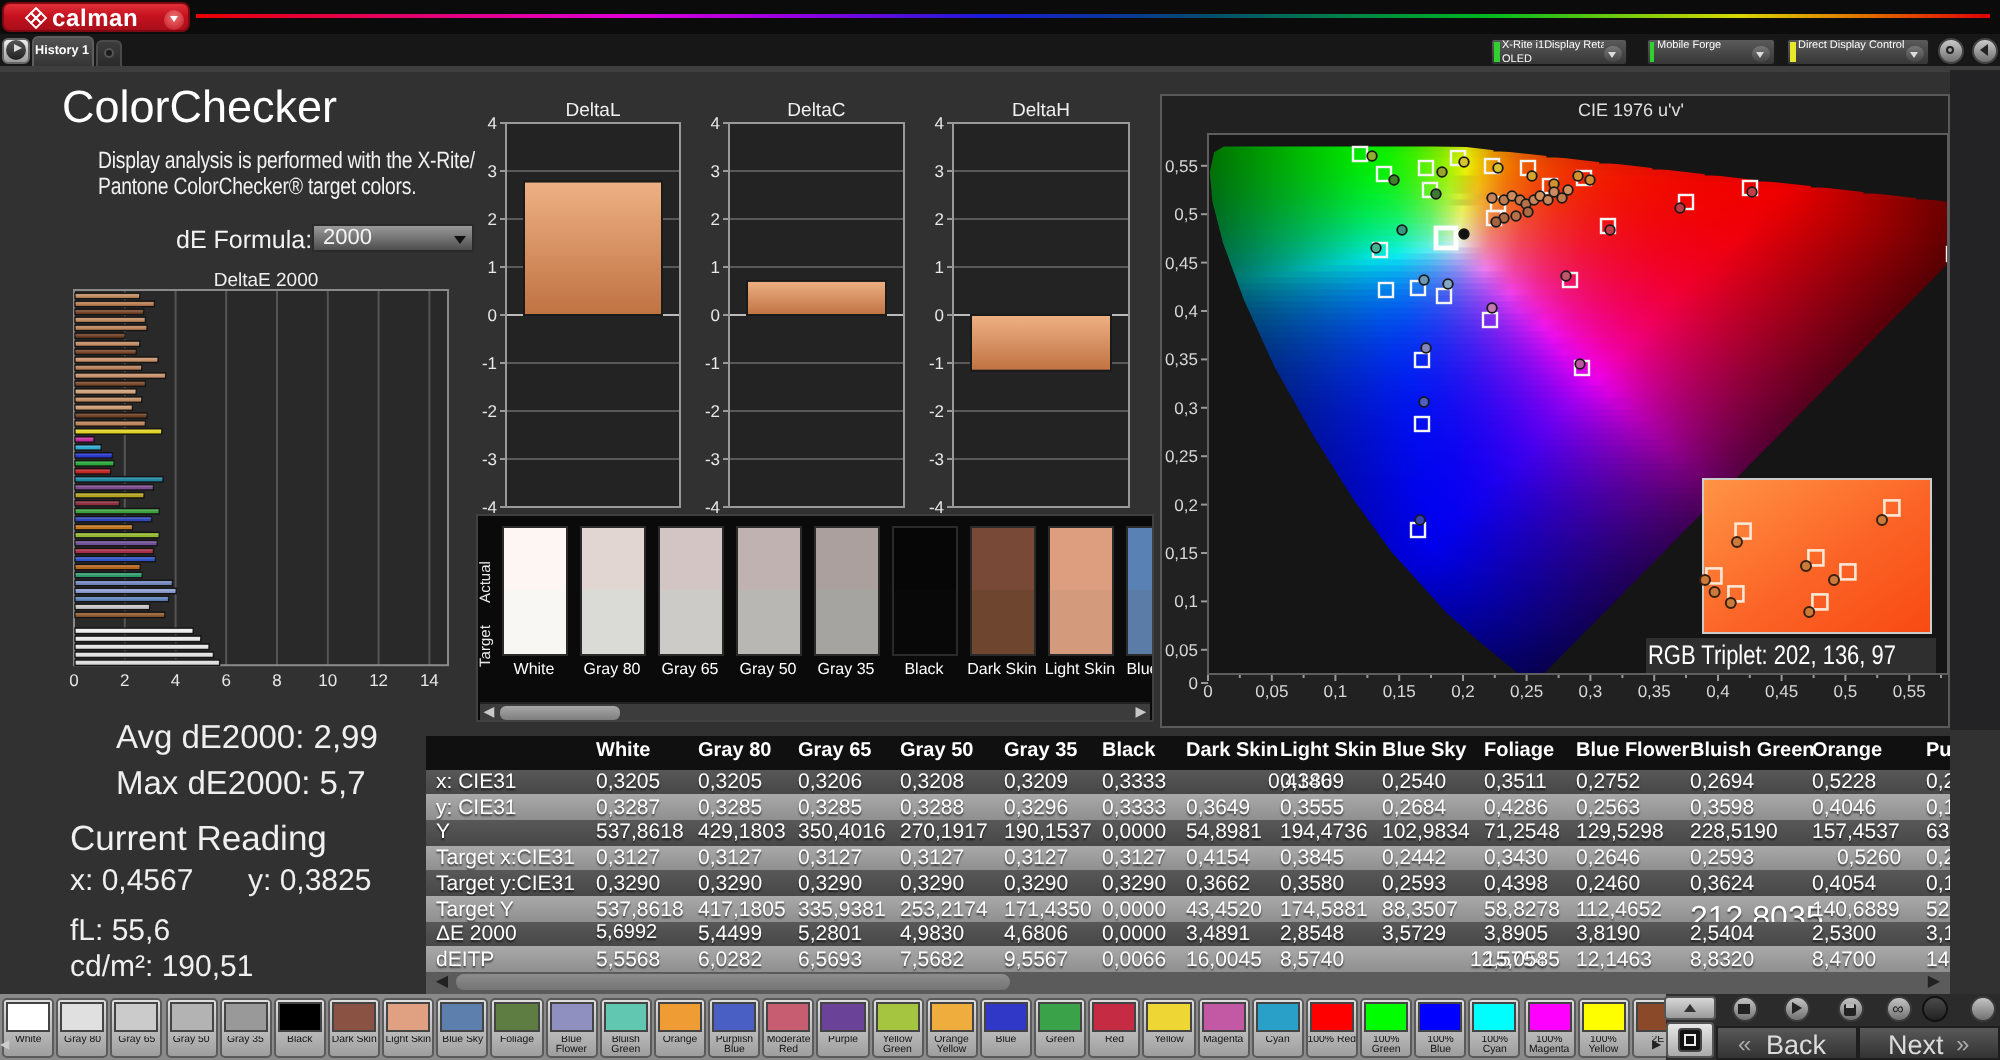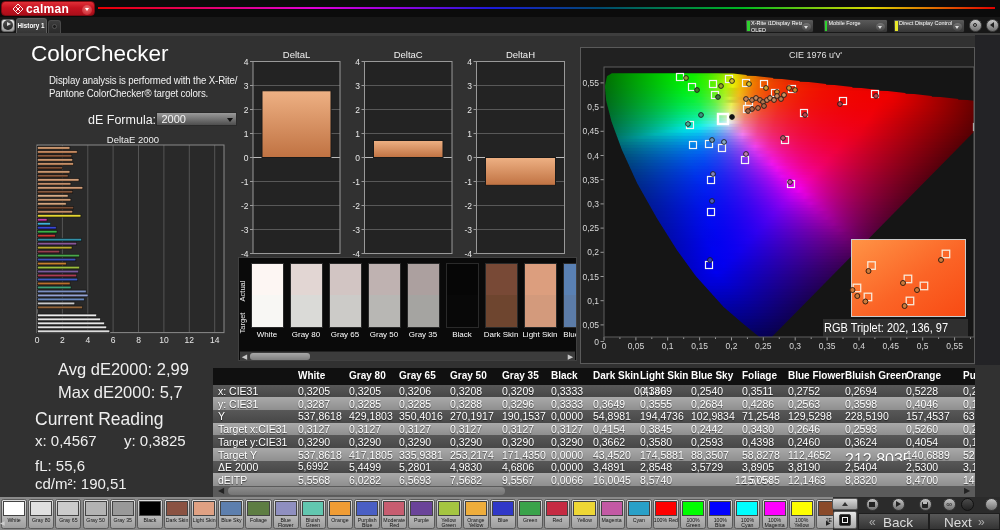--- a/index.html
+++ b/index.html
@@ -2408,21 +2408,21 @@
       <div class="abs" style="left:186px;top:0.5px;width:51px;color:#fff;font-size:10.5px;white-space:nowrap;text-shadow:0 1px 1px rgba(0,0,0,0.65);">0,3127</div>
       <div class="abs" style="left:237px;top:0.5px;width:52px;color:#fff;font-size:10.5px;white-space:nowrap;text-shadow:0 1px 1px rgba(0,0,0,0.65);">0,3127</div>
       <div class="abs" style="left:289px;top:0.5px;width:49px;color:#fff;font-size:10.5px;white-space:nowrap;text-shadow:0 1px 1px rgba(0,0,0,0.65);">0,3127</div>
       <div class="abs" style="left:338px;top:0.5px;width:42px;color:#fff;font-size:10.5px;white-space:nowrap;text-shadow:0 1px 1px rgba(0,0,0,0.65);">0,3127</div>
       <div class="abs" style="left:380px;top:0.5px;width:47px;color:#fff;font-size:10.5px;white-space:nowrap;text-shadow:0 1px 1px rgba(0,0,0,0.65);">0,4154</div>
       <div class="abs" style="left:427px;top:0.5px;width:51px;color:#fff;font-size:10.5px;white-space:nowrap;text-shadow:0 1px 1px rgba(0,0,0,0.65);">0,3845</div>
       <div class="abs" style="left:478px;top:0.5px;width:51px;color:#fff;font-size:10.5px;white-space:nowrap;text-shadow:0 1px 1px rgba(0,0,0,0.65);">0,2442</div>
       <div class="abs" style="left:529px;top:0.5px;width:46px;color:#fff;font-size:10.5px;white-space:nowrap;text-shadow:0 1px 1px rgba(0,0,0,0.65);">0,3430</div>
       <div class="abs" style="left:575px;top:0.5px;width:57px;color:#fff;font-size:10.5px;white-space:nowrap;text-shadow:0 1px 1px rgba(0,0,0,0.65);">0,2646</div>
       <div class="abs" style="left:632px;top:0.5px;width:61px;color:#fff;font-size:10.5px;white-space:nowrap;text-shadow:0 1px 1px rgba(0,0,0,0.65);">0,2593</div>
-      <div class="abs" style="left:693px;top:0.5px;width:57px;color:#fff;font-size:10.5px;white-space:nowrap;text-shadow:0 1px 1px rgba(0,0,0,0.65);">0,5260</div>
+      <div class="abs" style="left:693px;top:0.5px;width:57px;color:#fff;font-size:10.5px;white-space:nowrap;text-shadow:0 1px 1px rgba(0,0,0,0.65);text-align:center;">0,5260</div>
       <div class="abs" style="left:750px;top:0.5px;width:14px;color:#fff;font-size:10.5px;white-space:nowrap;text-shadow:0 1px 1px rgba(0,0,0,0.65);">0,2</div>
     </div>
     <div class="abs" style="left:0;top:67.3px;width:762px;height:12.7px;background:linear-gradient(180deg,#585858,#474747);">
       <div class="abs" style="left:5px;top:0.5px;width:84px;color:#fff;font-size:10.5px;white-space:nowrap;text-shadow:0 1px 1px rgba(0,0,0,0.65);">Target y:CIE31</div>
       <div class="abs" style="left:85px;top:0.5px;width:51px;color:#fff;font-size:10.5px;white-space:nowrap;text-shadow:0 1px 1px rgba(0,0,0,0.65);">0,3290</div>
       <div class="abs" style="left:136px;top:0.5px;width:50px;color:#fff;font-size:10.5px;white-space:nowrap;text-shadow:0 1px 1px rgba(0,0,0,0.65);">0,3290</div>
       <div class="abs" style="left:186px;top:0.5px;width:51px;color:#fff;font-size:10.5px;white-space:nowrap;text-shadow:0 1px 1px rgba(0,0,0,0.65);">0,3290</div>
       <div class="abs" style="left:237px;top:0.5px;width:52px;color:#fff;font-size:10.5px;white-space:nowrap;text-shadow:0 1px 1px rgba(0,0,0,0.65);">0,3290</div>
       <div class="abs" style="left:289px;top:0.5px;width:49px;color:#fff;font-size:10.5px;white-space:nowrap;text-shadow:0 1px 1px rgba(0,0,0,0.65);">0,3290</div>
       <div class="abs" style="left:338px;top:0.5px;width:42px;color:#fff;font-size:10.5px;white-space:nowrap;text-shadow:0 1px 1px rgba(0,0,0,0.65);">0,3290</div>

